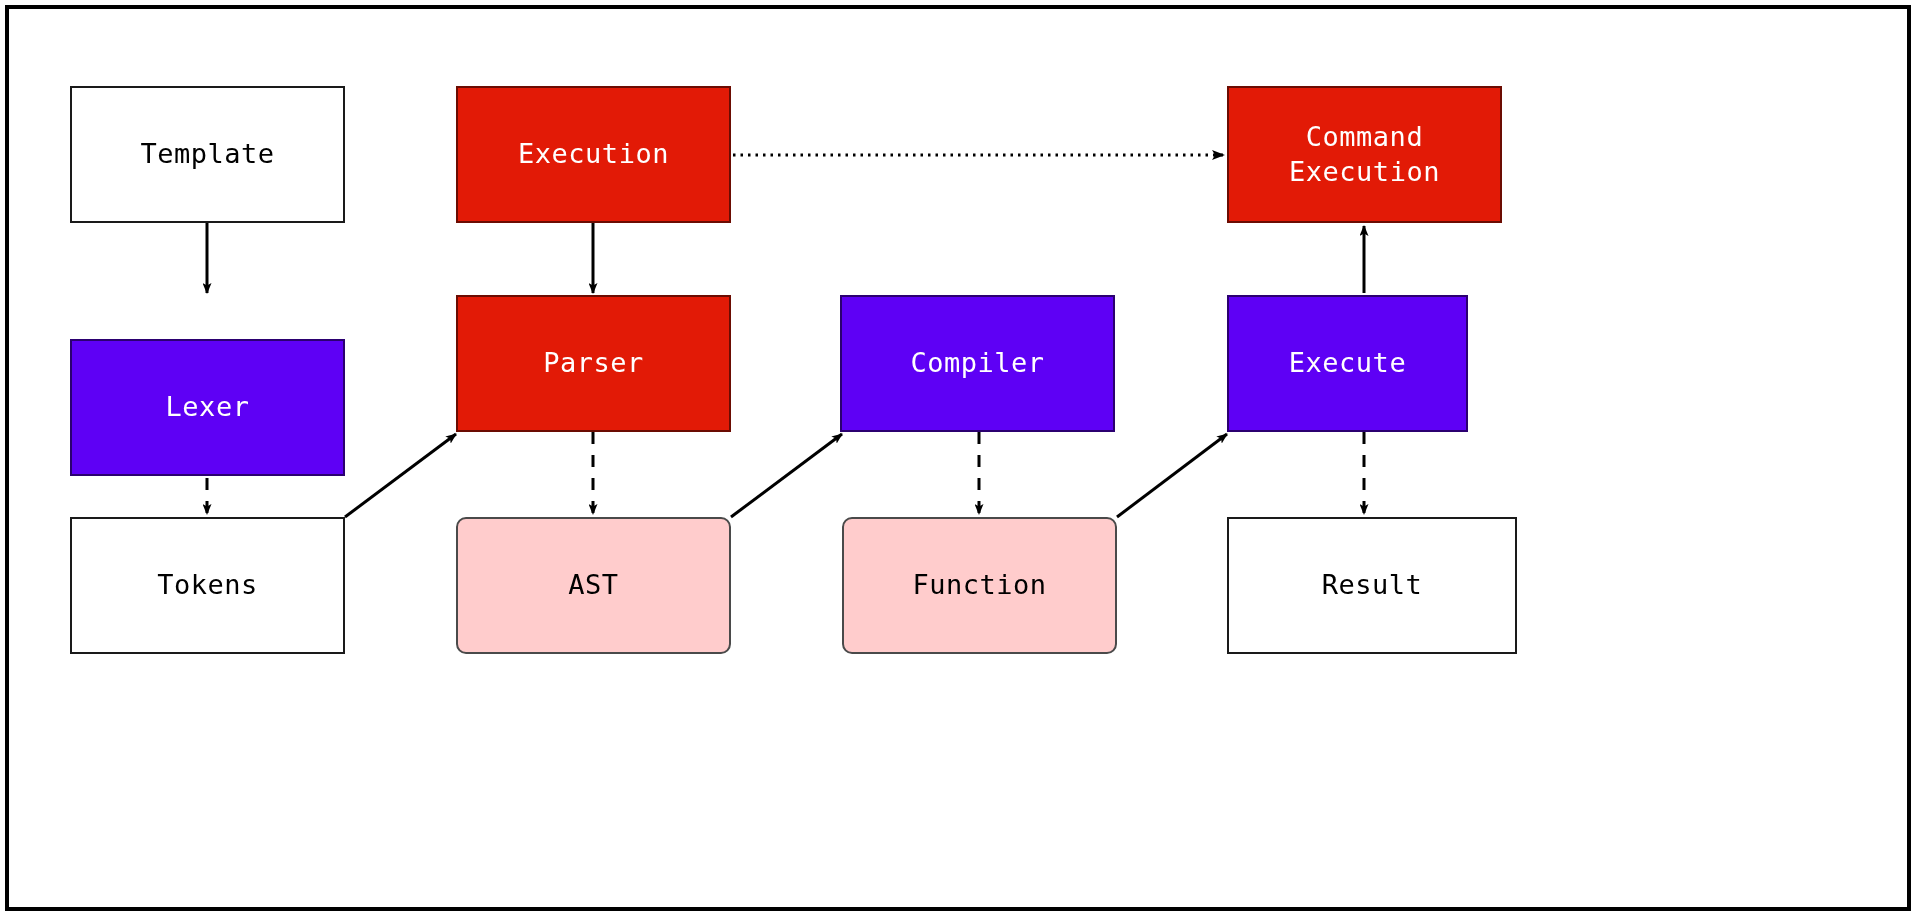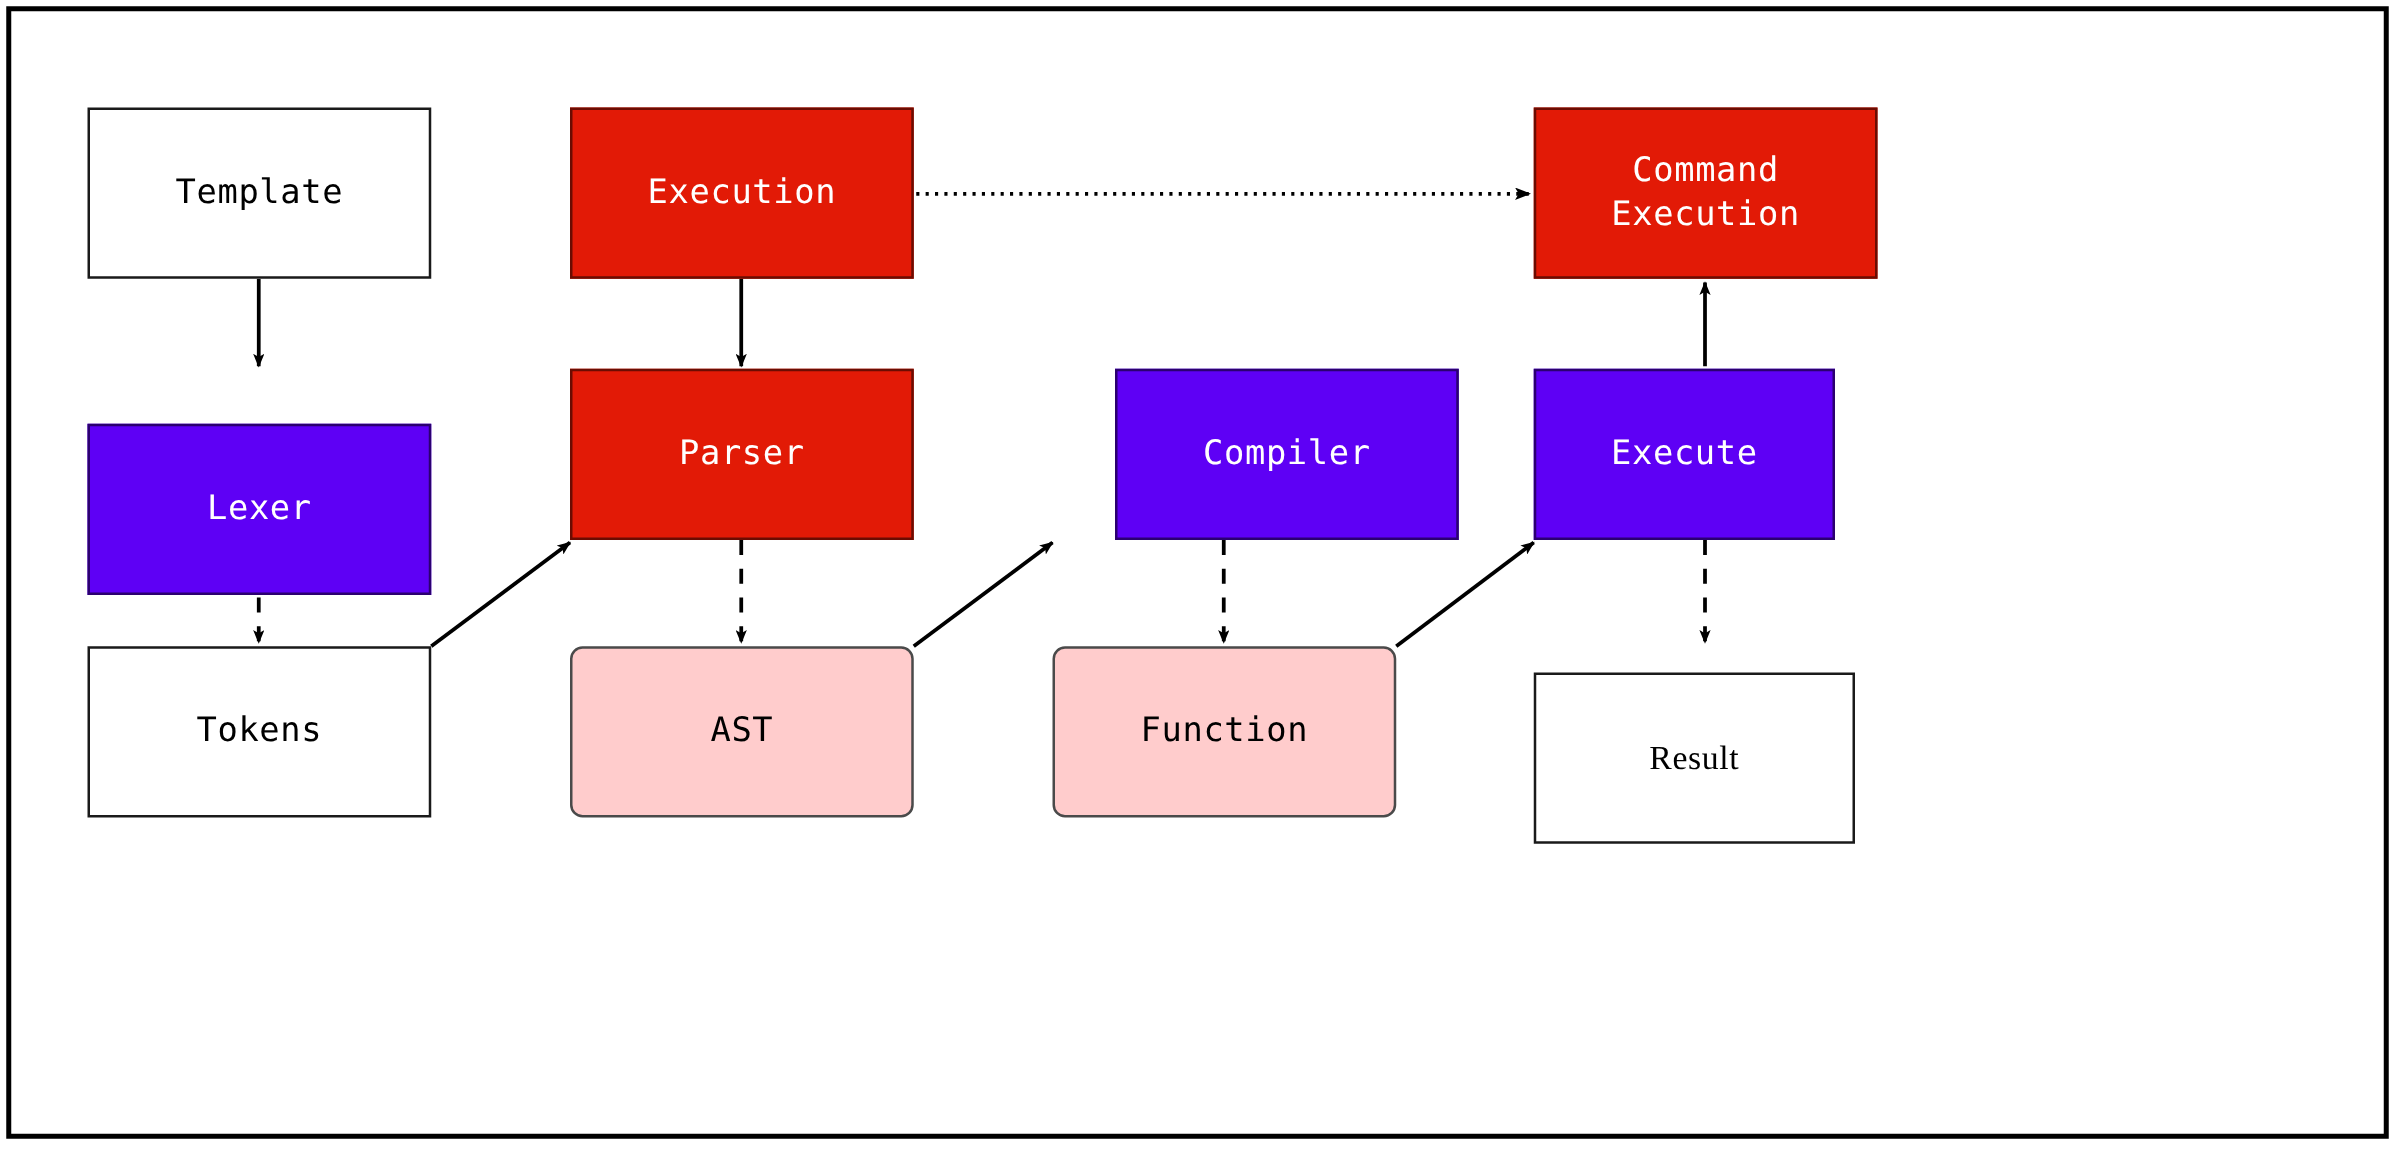--- a/index.html
+++ b/index.html
@@ -117,32 +117,32 @@
     <span class="node-label">Command
 Execution</span>
   </div>
 
   <div class="node kind-purple" style="left: 70px; top: 295px; width: 275px; height: 137px; margin-top: 44px;">
     <span class="node-label">Lexer</span>
   </div>
   <div class="node kind-red" style="left: 456px; top: 295px; width: 275px; height: 137px;">
     <span class="node-label">Parser</span>
   </div>
-  <div class="node kind-purple" style="left: 892px; top: 295px; width: 275px; height: 137px;">
+  <div class="node kind-purple" style="left: 840px; top: 295px; width: 275px; height: 137px;">
     <span class="node-label">Compiler</span>
   </div>
   <div class="node kind-purple" style="left: 1227px; top: 295px; width: 241px; height: 137px;">
     <span class="node-label">Execute</span>
   </div>
 
   <div class="node kind-plain" style="left: 70px; top: 517px; width: 275px; height: 137px; justify-content: center;">
     <span class="node-label">Tokens</span>
   </div>
   <div class="node kind-pink" style="left: 456px; top: 517px; width: 275px; height: 137px;">
     <span class="node-label">AST</span>
   </div>
   <div class="node kind-pink" style="left: 842px; top: 517px; width: 275px; height: 137px;">
     <span class="node-label">Function</span>
   </div>
-  <div class="node kind-plain" style="left: 1227px; top: 538px; width: 257px; height: 137px; font-family: Liberation Serif, serif;">
+  <div class="node kind-plain" style="left: 1227px; top: 517px; width: 290px; height: 137px;">
     <span class="node-label">Result</span>
   </div>
 </div>
 
 </body></html>

